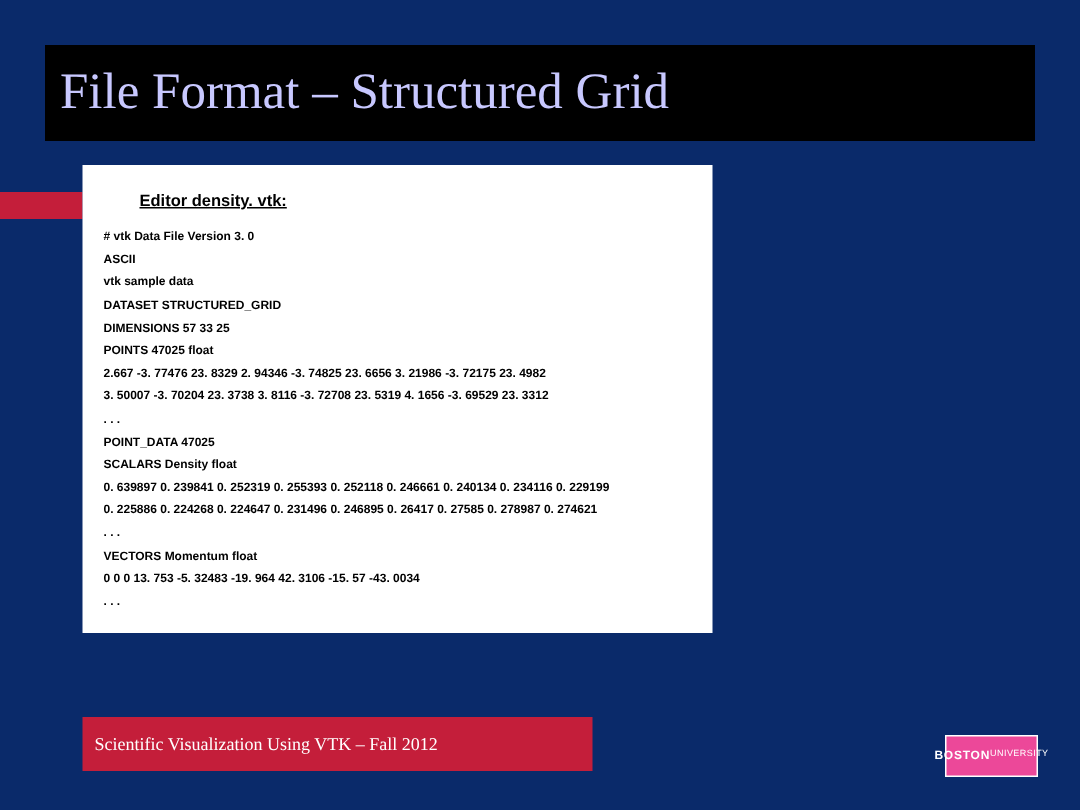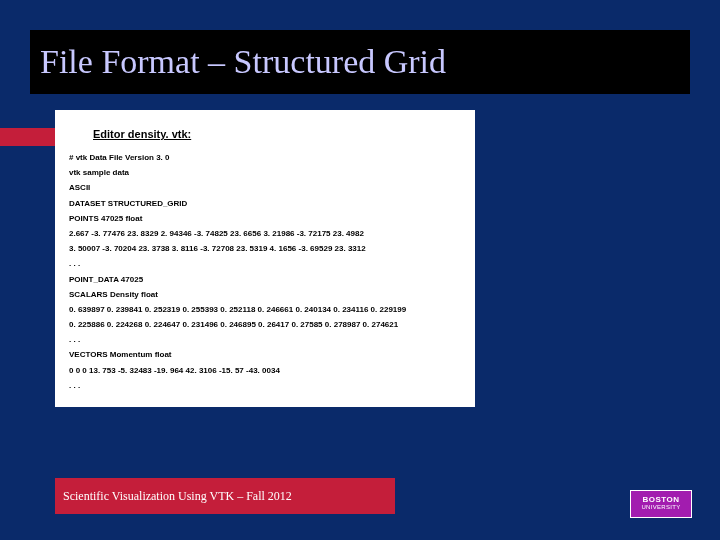--- a/index.html
+++ b/index.html
@@ -75,24 +75,23 @@
     font-family: "Times New Roman", serif;
     font-size: 12px;
     color: #fff;
   }
   .bu-logo {
     position: absolute;
     bottom: 22px;
     right: 28px;
     width: 62px;
     height: 28px;
-    background: #a21caf;
+    background: #ec4899;
     border: 1px solid #fff;
     display: flex;
-    flex-direction: column;
     align-items: center;
     justify-content: center;
   }
   .bu-logo .l1 {
     font-size: 8px;
     font-weight: bold;
     color: #fff;
     letter-spacing: 0.5px;
     line-height: 1;
   }
@@ -109,23 +108,24 @@
 <div class="title-bar">
   <h1>File Format – Structured Grid</h1>
 </div>
 
 <div class="accent-bar"></div>
 
 <div class="content">
   <div class="file-heading">Editor density. vtk:</div>
   <div id="lines-container">
       <div class="file-line"># vtk Data File Version 3. 0</div>
+      <div class="file-line">ASCII</div>
       <div class="file-line">vtk sample data</div>
-      <div class="file-line">ASCII</div>
       <div class="file-line">DATASET STRUCTURED_GRID</div>
+      <div class="file-line">DIMENSIONS 57 33 25</div>
       <div class="file-line">POINTS 47025 float</div>
       <div class="file-line">2.667 -3. 77476 23. 8329 2. 94346 -3. 74825 23. 6656 3. 21986 -3. 72175 23. 4982</div>
       <div class="file-line">3. 50007 -3. 70204 23. 3738 3. 8116 -3. 72708 23. 5319 4. 1656 -3. 69529 23. 3312</div>
       <div class="file-line">. . .</div>
       <div class="file-line">POINT_DATA 47025</div>
       <div class="file-line">SCALARS Density float</div>
       <div class="file-line">0. 639897 0. 239841 0. 252319 0. 255393 0. 252118 0. 246661 0. 240134 0. 234116 0. 229199</div>
       <div class="file-line">0. 225886 0. 224268 0. 224647 0. 231496 0. 246895 0. 26417 0. 27585 0. 278987 0. 274621</div>
       <div class="file-line">. . .</div>
       <div class="file-line">VECTORS Momentum float</div>

